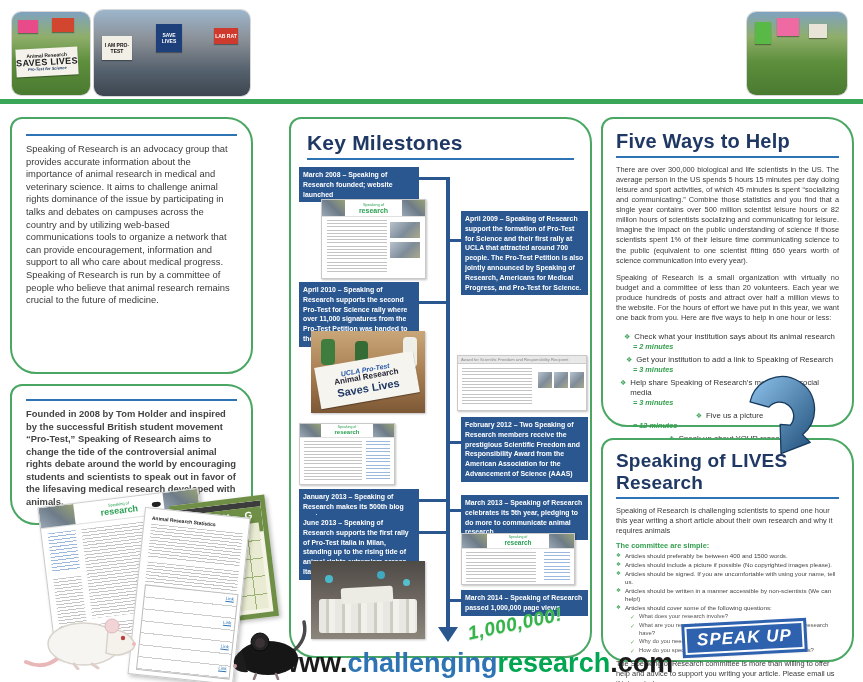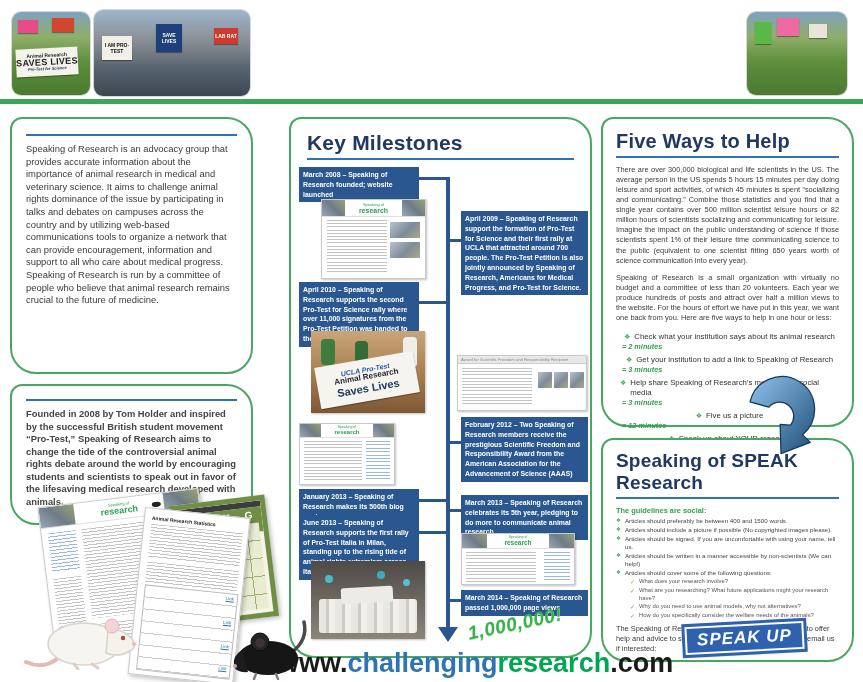--- a/index.html
+++ b/index.html
@@ -45,21 +45,21 @@
   .lines-blue{background:repeating-linear-gradient(180deg,#9db8dd 0 1px,transparent 1px 3.4px);}
   .blockimg{background:linear-gradient(135deg,#b7c3cf,#7e8b98 55%,#a9a98b);}
 
   .bignum{position:absolute;color:#35b44a;font-weight:bold;font-style:italic;font-size:19px;
           transform:rotate(-12deg);letter-spacing:.5px;text-shadow:0 1px 0 #d7efd9;}
 
   
   .fw-item{display:flex;margin-bottom:1.5px;justify-content:center;}
   .diamond{color:#3fa45c;font-size:7px;margin-right:4px;line-height:1.3;}
   .fw-act{font-size:7.8px;color:#333;line-height:1.25;}
-  .fw-time{font-size:7.3px;color:#35a04f;font-weight:bold;font-style:italic;margin:0 0 3px 2px;line-height:1.2;}
+  .fw-time{font-size:7.3px;color:#35a04f;font-weight:bold;font-style:italic;margin:0 0 3px 13px;line-height:1.2;}
   .gl-item{display:flex;margin-bottom:1px;}
   .gl-txt{font-size:6.2px;color:#444;line-height:1.3;}
   .q-item{display:flex;margin:0 0 1px 14px;}
   .check{color:#6fae57;font-size:6px;margin-right:4px;}
   .q-txt{font-size:5.9px;color:#555;line-height:1.3;}
   .stamp{position:absolute;transform:rotate(-3deg);background:#2f62ae;color:#fff;
          border:2px solid #fff;box-shadow:0 0 0 3px #2f62ae,2px 2px 3px rgba(0,0,0,.3);
          font-weight:bold;font-style:italic;font-size:17px;letter-spacing:1px;padding:2px 10px;}
 
   
@@ -322,23 +322,24 @@
     <defs>
       <linearGradient id="ag" x1="0" y1="0" x2="1" y2="1">
         <stop offset="0" stop-color="#8fc3ec"></stop>
           <stop offset="1" stop-color="#1f4e79"></stop>
       </linearGradient>
     </defs>
     <path d="M14,36 A38,38 0 1 1 75,74 L84,83 L50,96 L49,62 L61,63 A16,16 0 1 0 36,42 Z" fill="url(#ag)" stroke="#16395c" stroke-width="1.5" stroke-linejoin="round"></path>
   </svg>
 
   <div class="panel" style="left:601px;top:438px;width:253px;height:224px;padding:10px 13px;">
-    <div class="ptitle" style="font-size:19px;">Speaking of SPEAK Research</div>
+    <div class="ptitle" style="font-size:19px;">Speaking of LIVES Research</div>
     <div class="prule"></div>
-    <div style="font-size:7.4px;color:#35a04f;font-weight:bold;margin:5px 0 2px 0;">The guidelines are social:</div>
+    <div class="body-txt" style="font-size:7.4px;line-height:1.35;">Speaking of Research is challenging scientists to spend one hour this year writing a short article about their own research and why it requires animals</div>
+    <div style="font-size:7.4px;color:#35a04f;font-weight:bold;margin:5px 0 2px 0;">The committee are simple:</div>
 
     <div>
       <div class="gl-item">
         <span class="diamond" style="font-size:5.5px;">❖</span>
         <span class="gl-txt">Articles should preferably be between 400 and 1500 words.</span>
       </div>
       <div class="gl-item">
         <span class="diamond" style="font-size:5.5px;">❖</span>
         <span class="gl-txt">Articles should include a picture if possible (No copyrighted images please).</span>
       </div>

